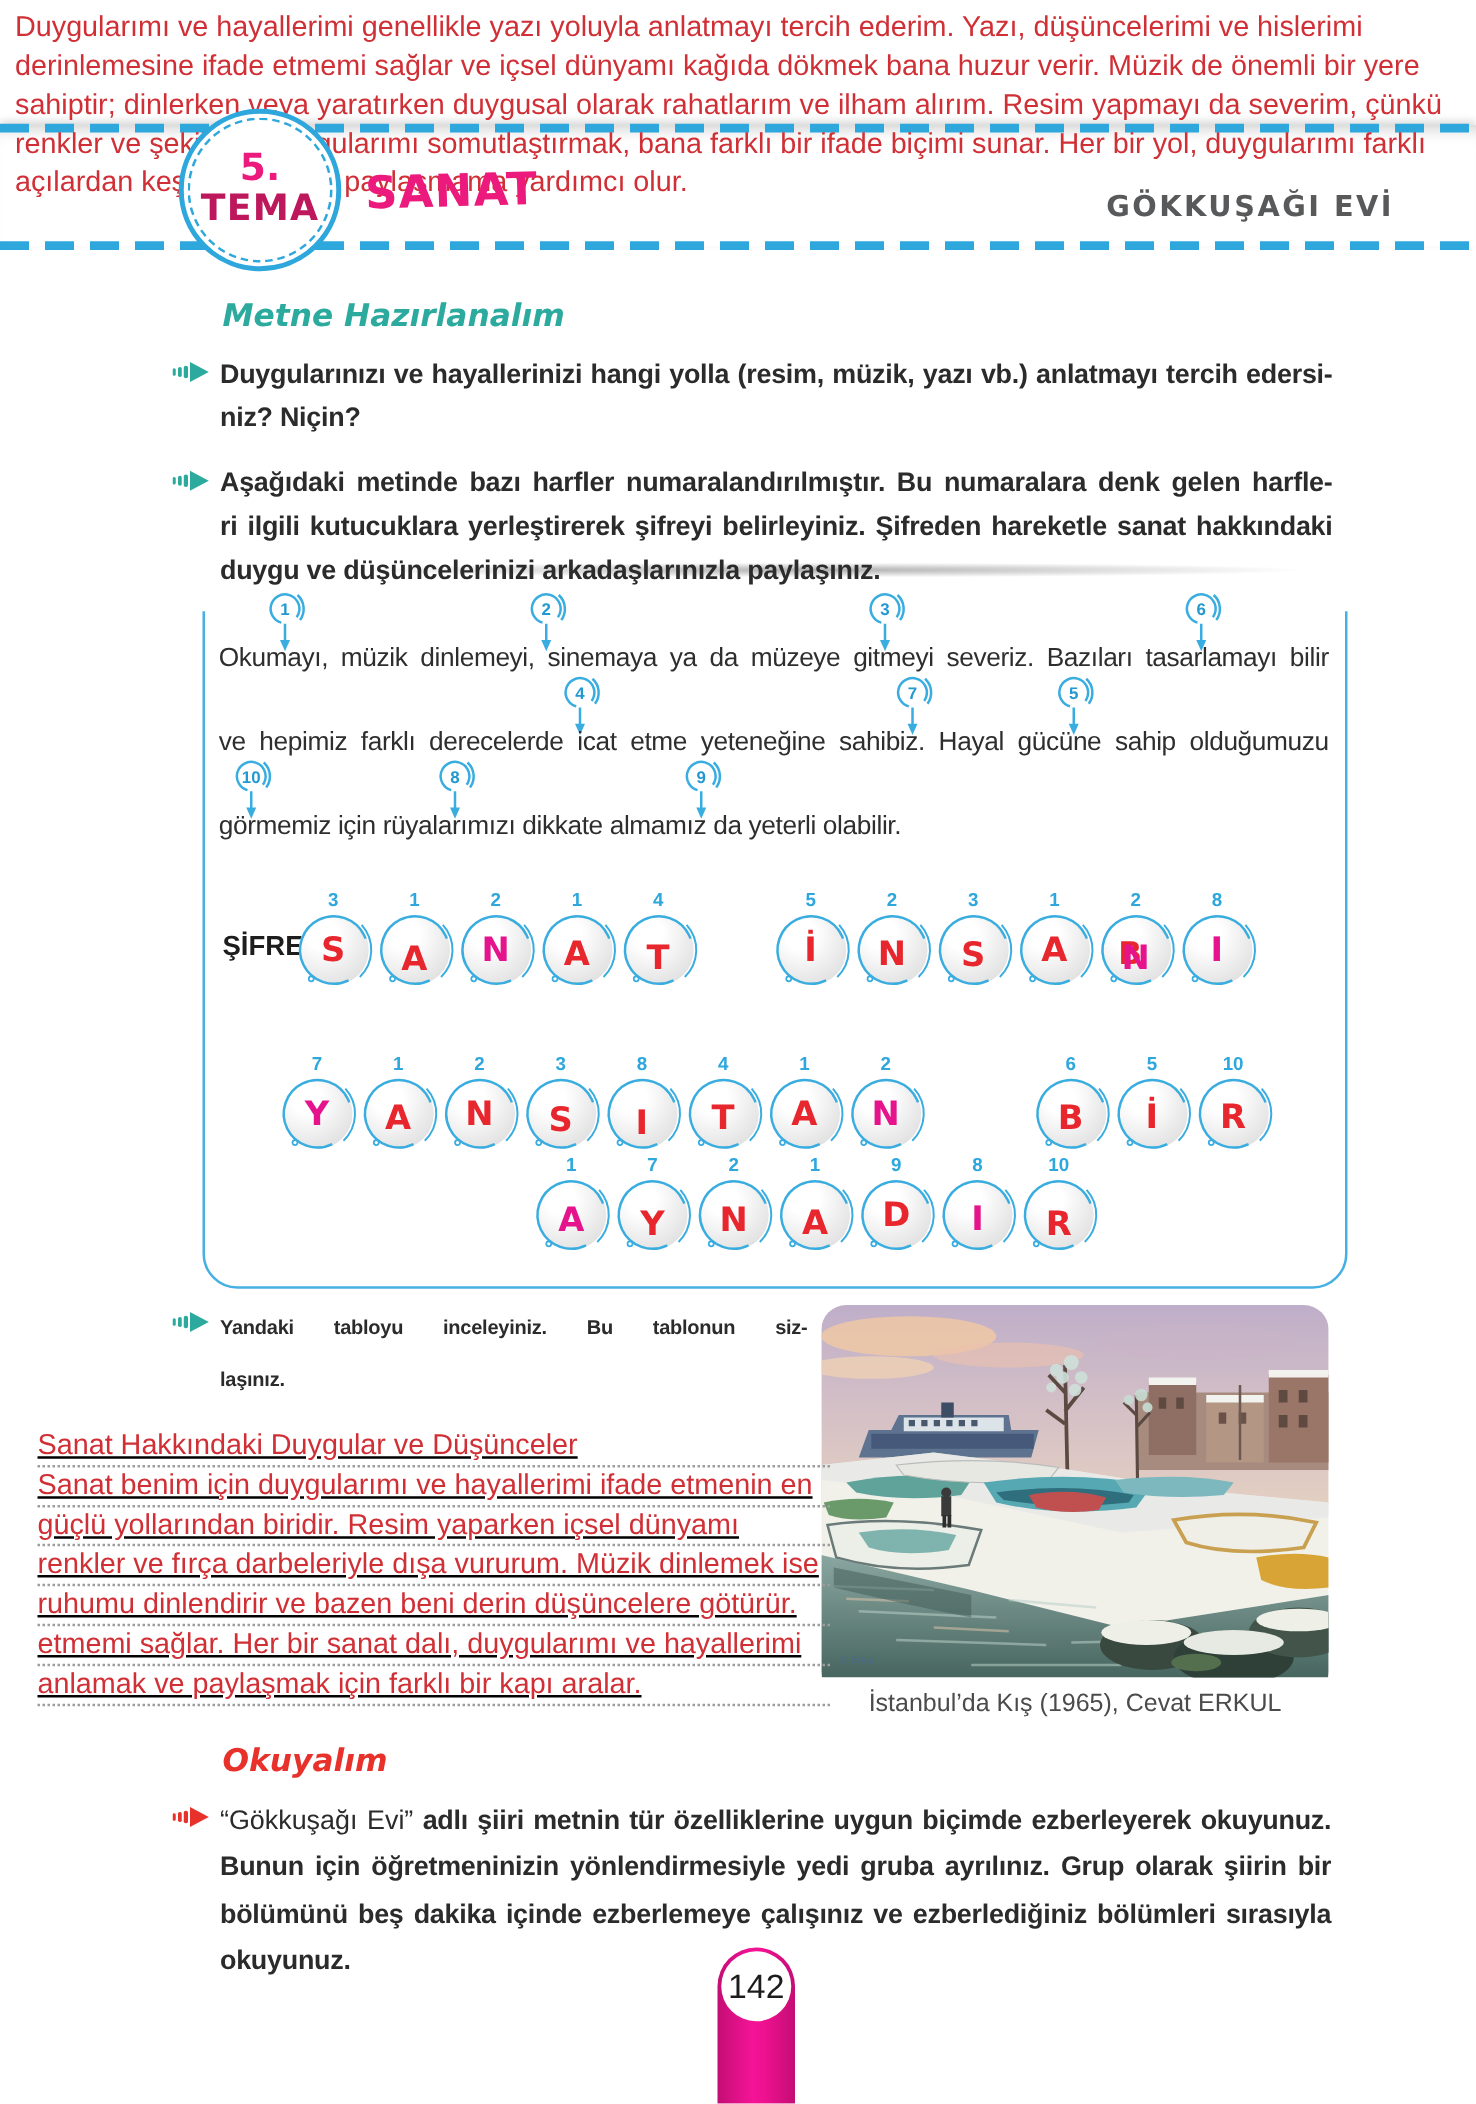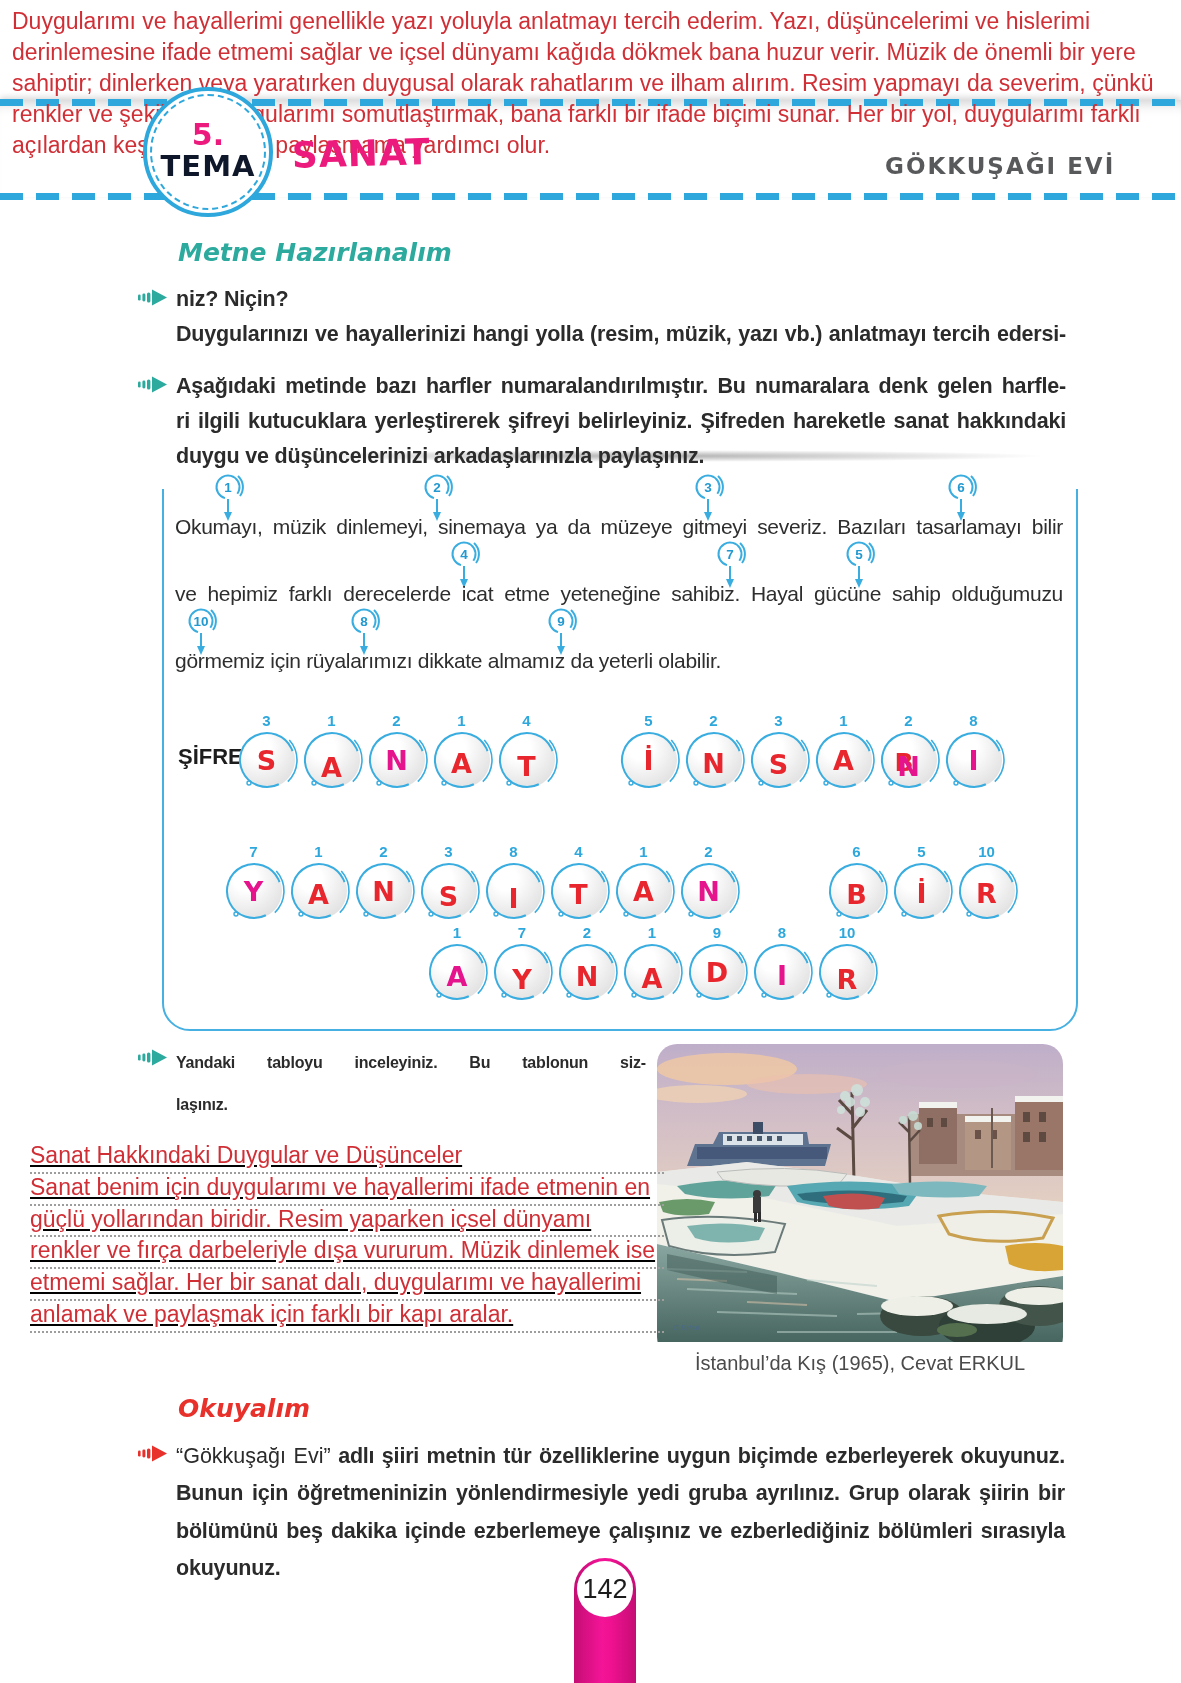--- a/index.html
+++ b/index.html
@@ -15,21 +15,21 @@
         box-shadow:0 -3px 6px rgba(0,0,0,.15), inset 0 14px 14px -12px rgba(0,0,0,.22);}
   .dash{position:absolute;left:0;width:1181px;height:7px;z-index:3;
         background:repeating-linear-gradient(90deg,#2da7dc 0 23px,transparent 23px 36px);}
   .dash1{top:99px;} .dash2{top:193px;}
   .tema-circle{position:absolute;left:143px;top:87px;width:130px;height:130px;border-radius:50%;
         background:#ffffff;border:4px solid #2da7dc;z-index:6;box-sizing:border-box;
         display:flex;flex-direction:column;align-items:center;justify-content:center;}
   .tema-circle::before{content:"";position:absolute;inset:3px;border-radius:50%;
         border:2px dashed #2da7dc;}
   .tema-num{font-family:"DejaVu Sans",sans-serif;font-weight:800;font-size:30px;color:#ed1a7d;line-height:28px;}
-  .tema-word{font-family:"DejaVu Sans",sans-serif;font-weight:800;font-size:29px;color:#0f172a;letter-spacing:1px;}
+  .tema-word{font-family:"DejaVu Sans",sans-serif;font-weight:800;font-size:29px;color:#be185d;letter-spacing:1px;}
   .sanat-title{position:absolute;left:292px;top:133px;z-index:6;font-family:"DejaVu Sans",sans-serif;
         font-weight:800;font-size:36px;color:#ed1a7d;letter-spacing:1px;transform:rotate(-1.5deg);}
   .unit-title{position:absolute;left:885px;top:153px;z-index:6;font-family:"DejaVu Sans",sans-serif;
         font-weight:700;font-size:23px;color:#58595b;letter-spacing:2px;}
 
   
   .sec-heading{position:absolute;font-family:"DejaVu Sans",sans-serif;font-style:italic;
         font-weight:800;font-size:25px;}
   .h-prepare{left:178px;top:238px;color:#2caa9e;}
   .h-read{left:178px;top:1394px;color:#e8312a;}
@@ -130,22 +130,22 @@
       <div class="bullet-item">
         <span class="bullet-icon"><svg width="30" height="17" viewBox="0 0 30 17">
             <g fill="#2caa9e">
               <rect x="0" y="5.5" width="2.6" height="6" rx="1.2"></rect>
               <rect x="4.4" y="4.5" width="3" height="8" rx="1.4"></rect>
               <rect x="9" y="3.5" width="3.4" height="10" rx="1.6"></rect>
               <polygon points="14,0.5 14,16.5 29,8.5"></polygon>
             </g>
           </svg></span>
         <div class="bullet-text">
+          <div class="bline jl">Duygularınızı ve hayallerinizi hangi yolla (resim, müzik, yazı vb.) anlatmayı tercih edersi-</div>
           <div class="bline">niz? Niçin?</div>
-          <div class="bline jl">Duygularınızı ve hayallerinizi hangi yolla (resim, müzik, yazı vb.) anlatmayı tercih edersi-</div>
         </div>
       </div>
       <div class="bullet-item">
         <span class="bullet-icon"><svg width="30" height="17" viewBox="0 0 30 17">
             <g fill="#2caa9e">
               <rect x="0" y="5.5" width="2.6" height="6" rx="1.2"></rect>
               <rect x="4.4" y="4.5" width="3" height="8" rx="1.4"></rect>
               <rect x="9" y="3.5" width="3.4" height="10" rx="1.6"></rect>
               <polygon points="14,0.5 14,16.5 29,8.5"></polygon>
             </g>
@@ -617,20 +617,21 @@
           <div class="bline">laşınız.</div>
         </div>
       </div>
     </div>
 
   <div class="answer-block" id="answer-block">
       <div class="answer-line">Sanat Hakkındaki Duygular ve Düşünceler</div>
       <div class="answer-line">Sanat benim için duygularımı ve hayallerimi ifade etmenin en</div>
       <div class="answer-line">güçlü yollarından biridir. Resim yaparken içsel dünyamı</div>
       <div class="answer-line">renkler ve fırça darbeleriyle dışa vururum. Müzik dinlemek ise</div>
+      <div class="answer-line">ruhumu dinlendirir ve bazen beni derin düşüncelere götürür.</div>
       <div class="answer-line">etmemi sağlar. Her bir sanat dalı, duygularımı ve hayallerimi</div>
       <div class="answer-line">anlamak ve paylaşmak için farklı bir kapı aralar.</div>
     </div>
 
   <div class="painting">
     <svg width="406" height="298" viewBox="0 0 406 298" xmlns="http://www.w3.org/2000/svg">
       <defs>
         <linearGradient id="sky" x1="0" y1="0" x2="0" y2="1">
           <stop offset="0" stop-color="#bfaec9"></stop>
             <stop offset="0.5" stop-color="#d3bfc6"></stop>

